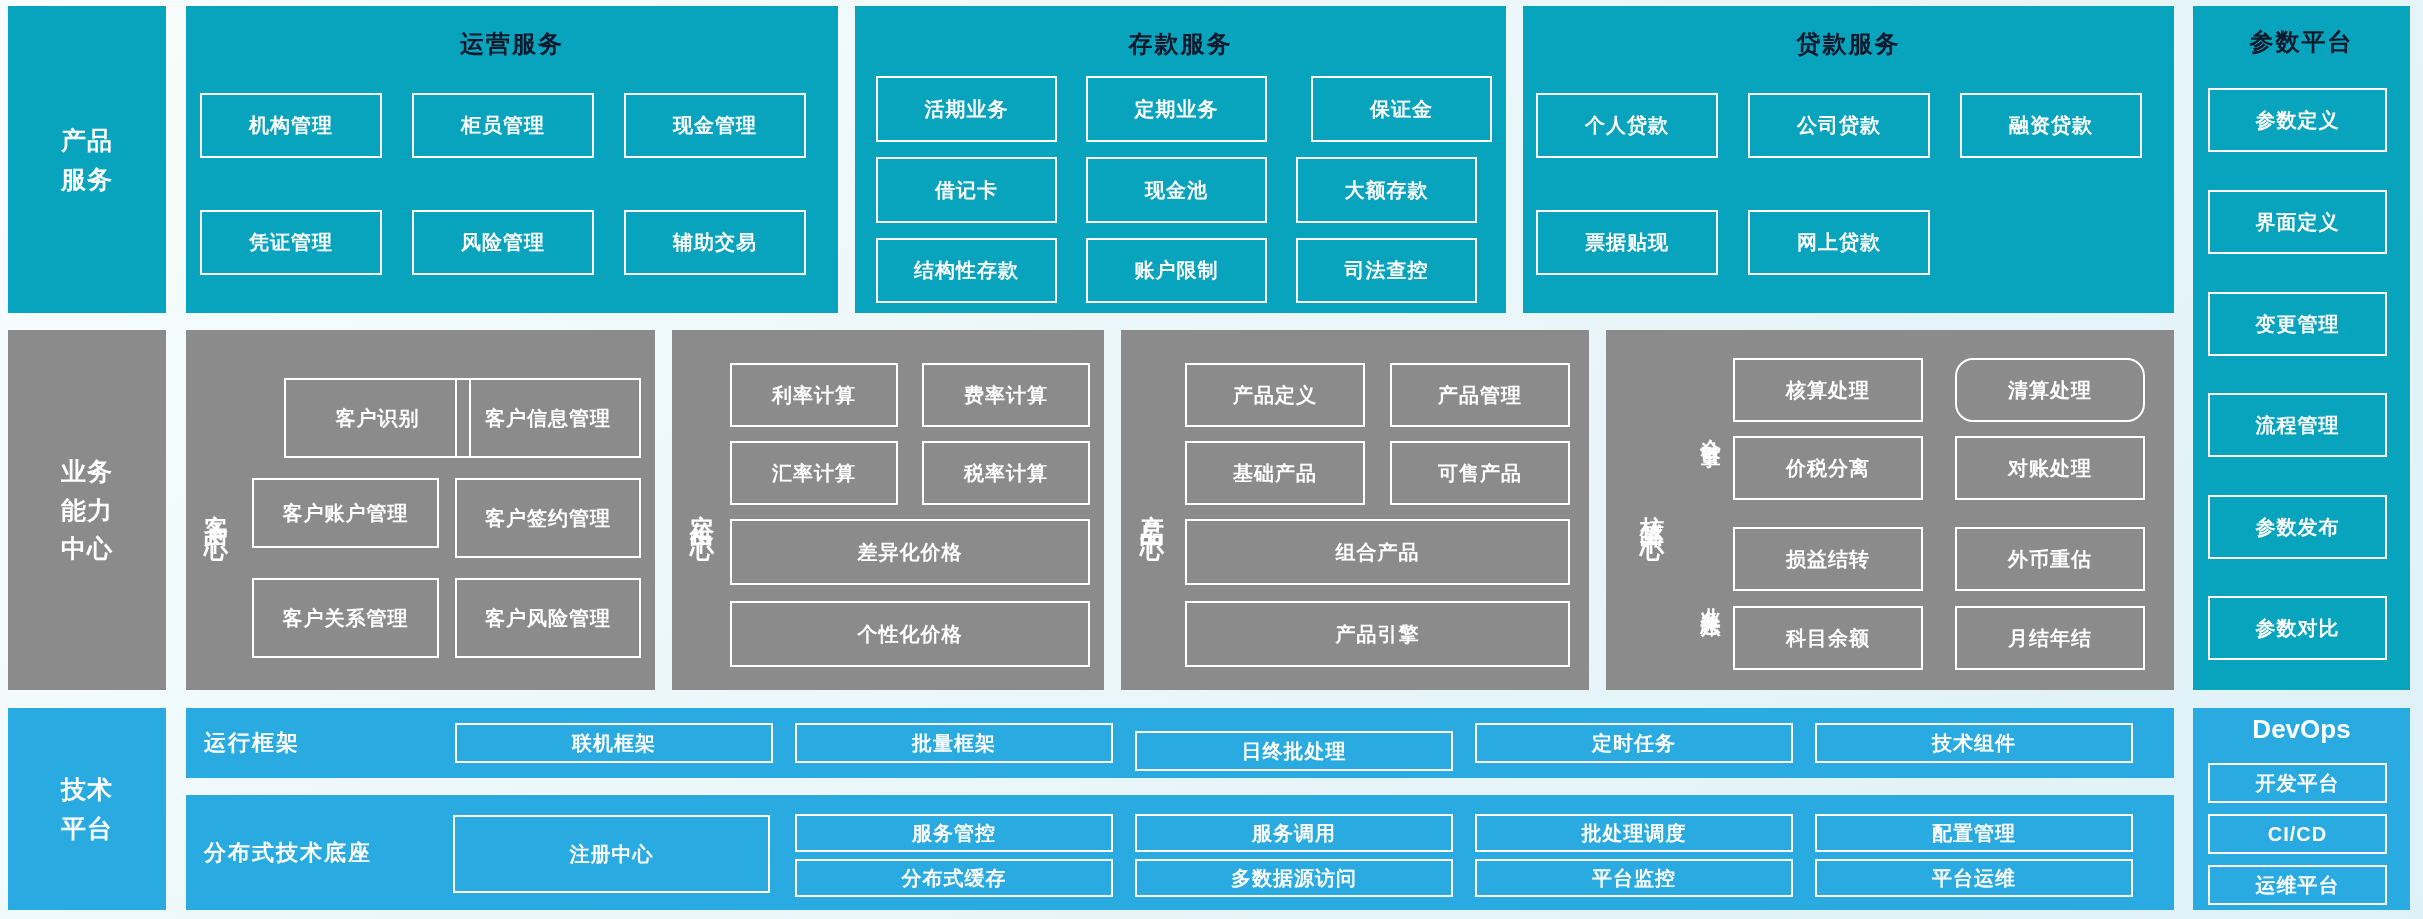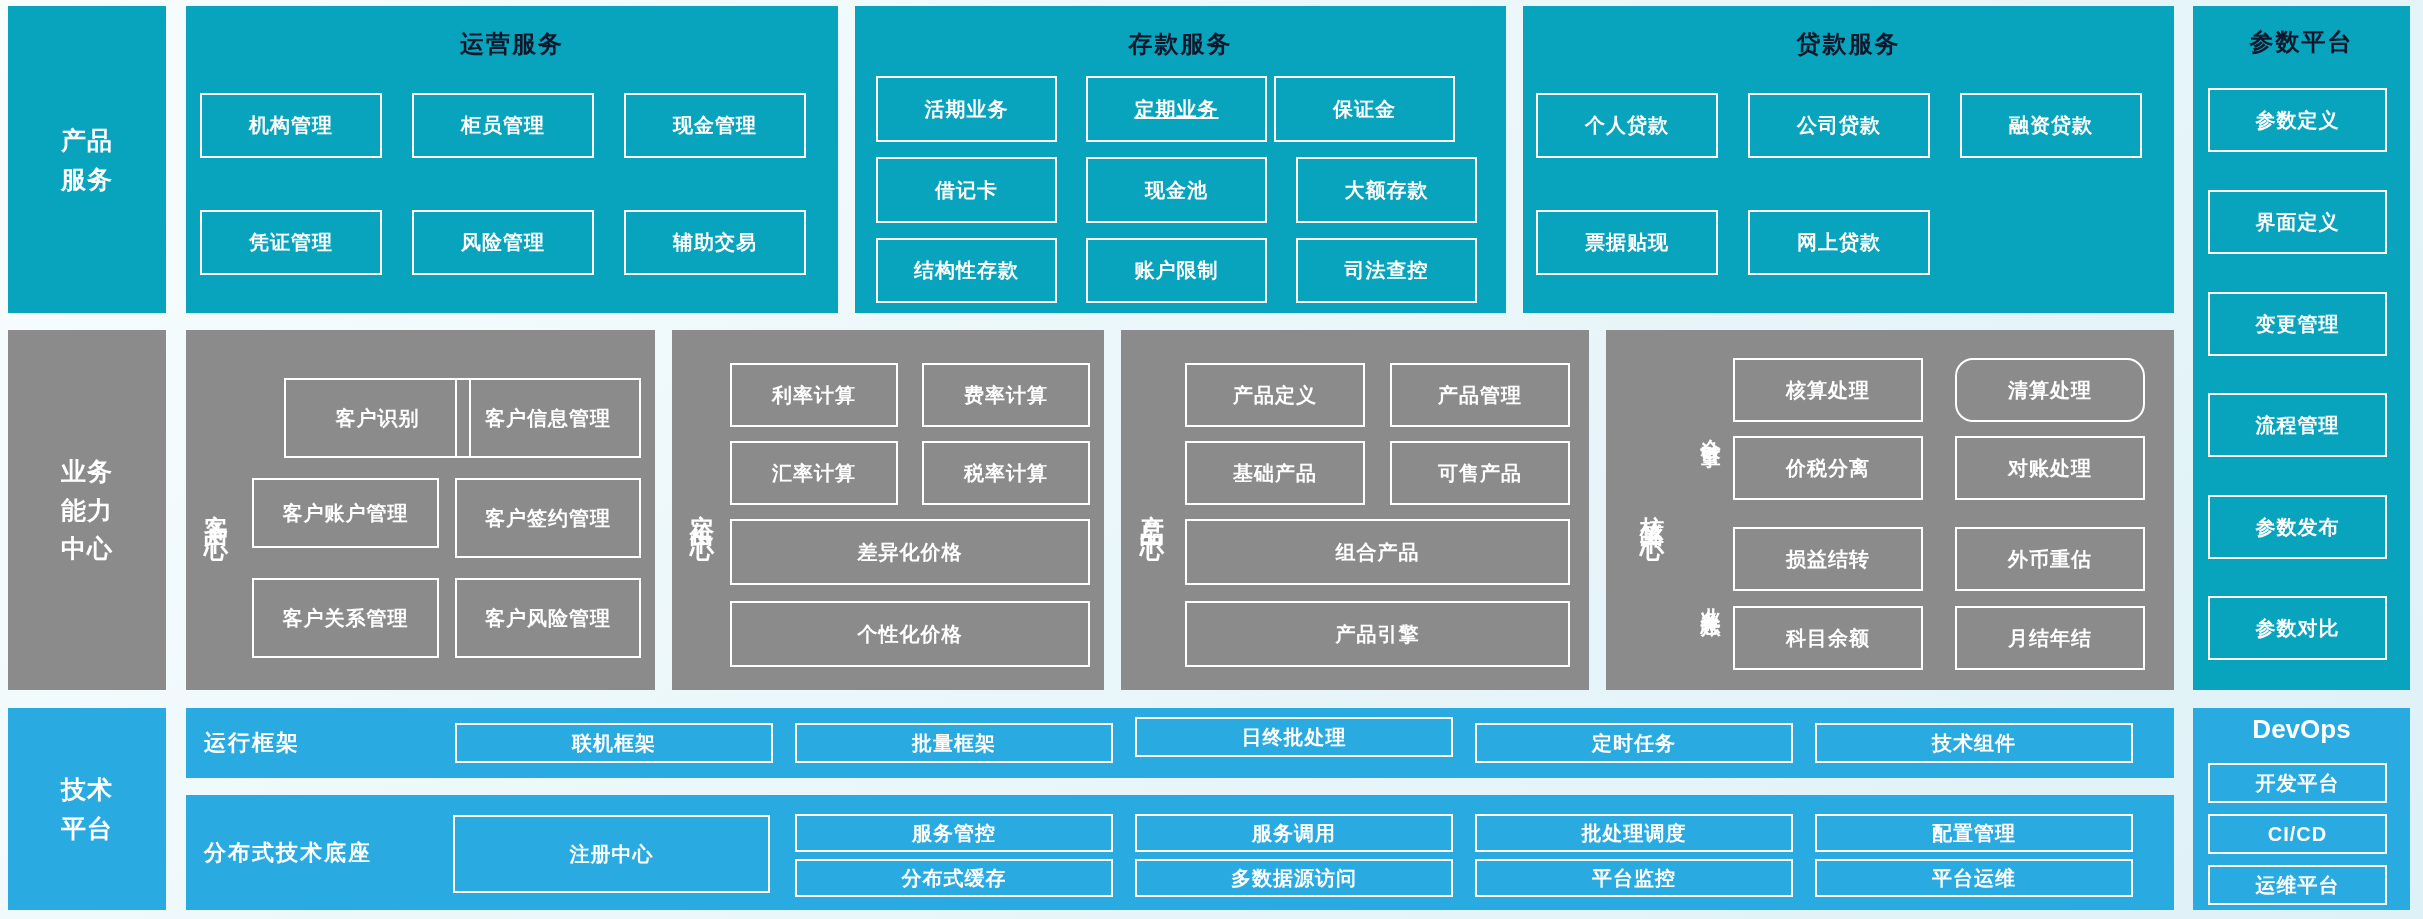--- a/index.html
+++ b/index.html
@@ -70,22 +70,22 @@
     <div class="box" style="left:226px;top:87px;width:182px;height:65px;">柜员管理</div>
     <div class="box" style="left:438px;top:87px;width:182px;height:65px;">现金管理</div>
     <div class="box" style="left:14px;top:204px;width:182px;height:65px;">凭证管理</div>
     <div class="box" style="left:226px;top:204px;width:182px;height:65px;">风险管理</div>
     <div class="box" style="left:438px;top:204px;width:182px;height:65px;">辅助交易</div>
   </div>
 
   <div class="panel teal" style="left:855px;top:6px;width:651px;height:307px;">
     <div class="sec-title">存款服务</div>
     <div class="box" style="left:21px;top:70px;width:181px;height:66px;">活期业务</div>
-    <div class="box" style="left:231px;top:70px;width:181px;height:66px;text-decoration:underline;">定期业务</div>
-    <div class="box" style="left:419px;top:70px;width:181px;height:66px;">保证金</div>
+    <div class="box" style="left:231px;top:70px;width:181px;height:66px;">定期业务</div>
+    <div class="box" style="left:456px;top:70px;width:181px;height:66px;">保证金</div>
     <div class="box" style="left:21px;top:151px;width:181px;height:66px;">借记卡</div>
     <div class="box" style="left:231px;top:151px;width:181px;height:66px;">现金池</div>
     <div class="box" style="left:441px;top:151px;width:181px;height:66px;">大额存款</div>
     <div class="box" style="left:21px;top:232px;width:181px;height:65px;">结构性存款</div>
     <div class="box" style="left:231px;top:232px;width:181px;height:65px;">账户限制</div>
     <div class="box" style="left:441px;top:232px;width:181px;height:65px;">司法查控</div>
   </div>
 
   <div class="panel teal" style="left:1523px;top:6px;width:651px;height:307px;">
     <div class="sec-title">贷款服务</div>
@@ -155,21 +155,21 @@
   </div>
 
   <div class="panel blue side-panel" style="left:8px;top:708px;width:158px;height:202px;">
     <span class="side-label">技术平台</span>
   </div>
 
   <div class="panel blue" style="left:186px;top:708px;width:1988px;height:70px;">
     <div class="row-label">运行框架</div>
     <div class="box" style="left:269px;top:15px;width:318px;height:40px;">联机框架</div>
     <div class="box" style="left:609px;top:15px;width:318px;height:40px;">批量框架</div>
-    <div class="box" style="left:949px;top:9px;width:318px;height:40px;">日终批处理</div>
+    <div class="box" style="left:949px;top:23px;width:318px;height:40px;">日终批处理</div>
     <div class="box" style="left:1289px;top:15px;width:318px;height:40px;">定时任务</div>
     <div class="box" style="left:1629px;top:15px;width:318px;height:40px;">技术组件</div>
   </div>
 
   <div class="panel blue" style="left:186px;top:795px;width:1988px;height:115px;">
     <div class="row-label">分布式技术底座</div>
     <div class="box" style="left:267px;top:20px;width:317px;height:78px;">注册中心</div>
     <div class="box" style="left:609px;top:19px;width:318px;height:38px;">服务管控</div>
     <div class="box" style="left:609px;top:64px;width:318px;height:38px;">分布式缓存</div>
     <div class="box" style="left:949px;top:19px;width:318px;height:38px;">服务调用</div>

